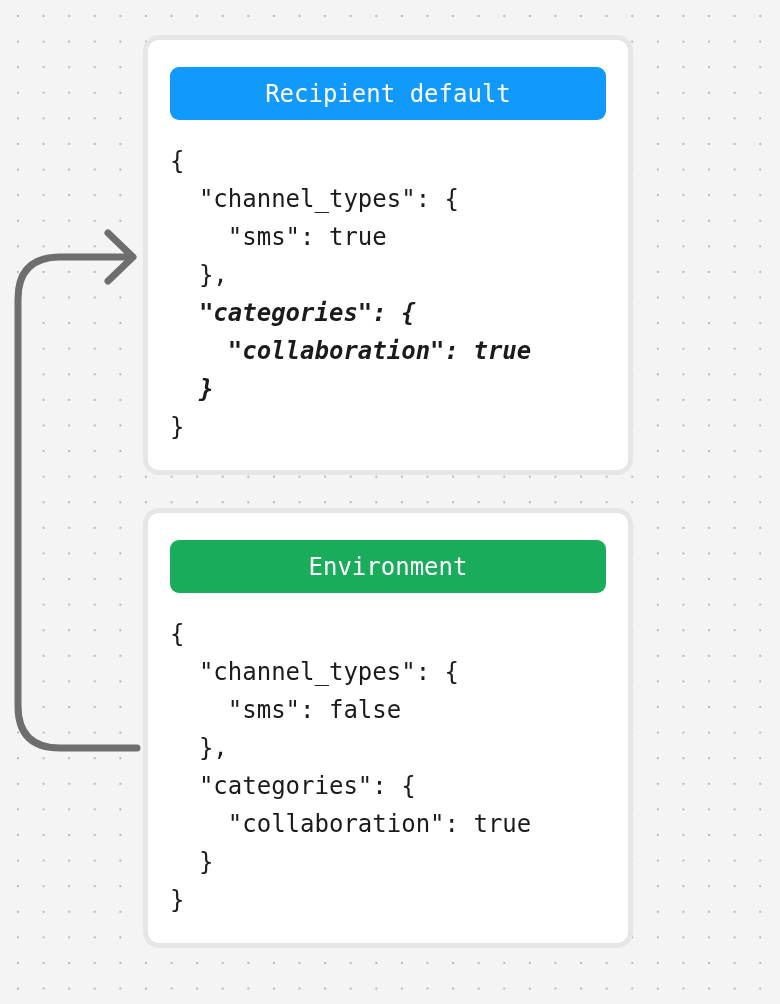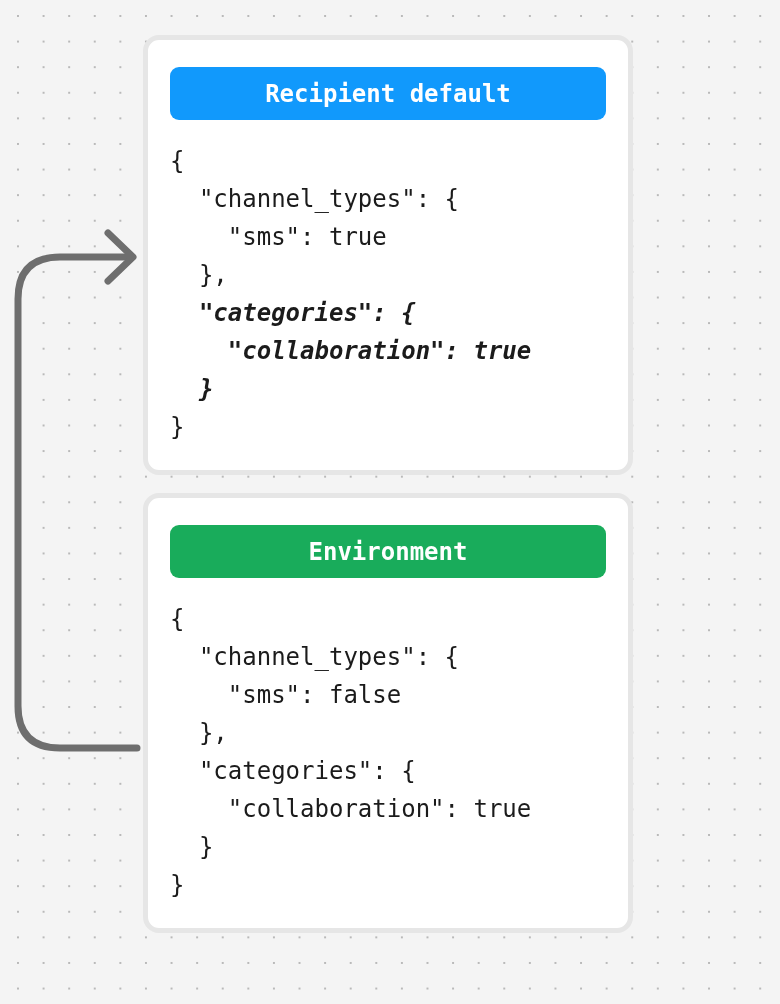--- a/index.html
+++ b/index.html
@@ -24,32 +24,31 @@
     position: absolute;
     left: 143px;
     width: 490px;
     box-sizing: border-box;
     background: #ffffff;
     border: 5px solid #e6e6e6;
     border-radius: 16px;
     padding: 27px 22px 24px 22px;
   }
   .card-top { top: 35px; }
-  .card-bottom { top: 493px; }
+  .card-bottom { top: 508px; }
   .card-header {
     height: 53px;
     border-radius: 9px;
     display: flex;
     align-items: center;
     justify-content: center;
     color: #ffffff;
     font-size: 24px;
     margin-bottom: 22px;
     white-space: pre;
-    font-weight: bold;
   }
   .code-block {
     color: #1b1b1b;
     font-size: 24px;
     line-height: 38px;
   }
   .code-line {
     white-space: pre;
     height: 38px;
   }

